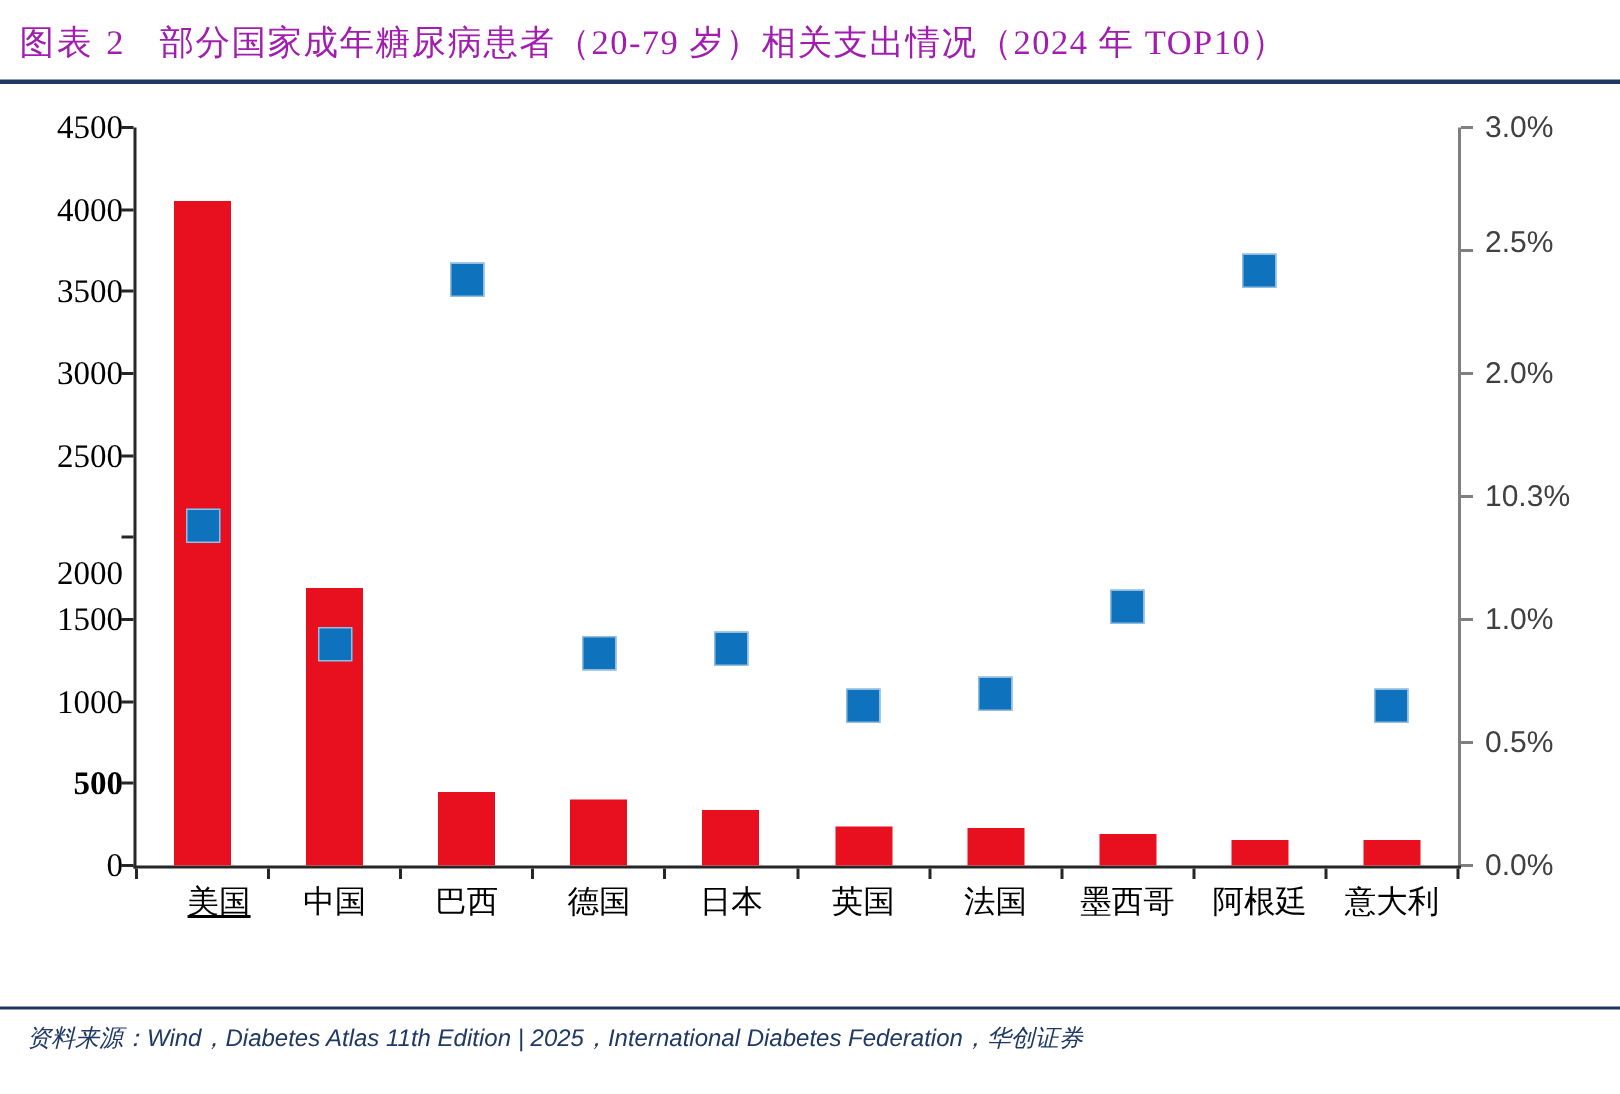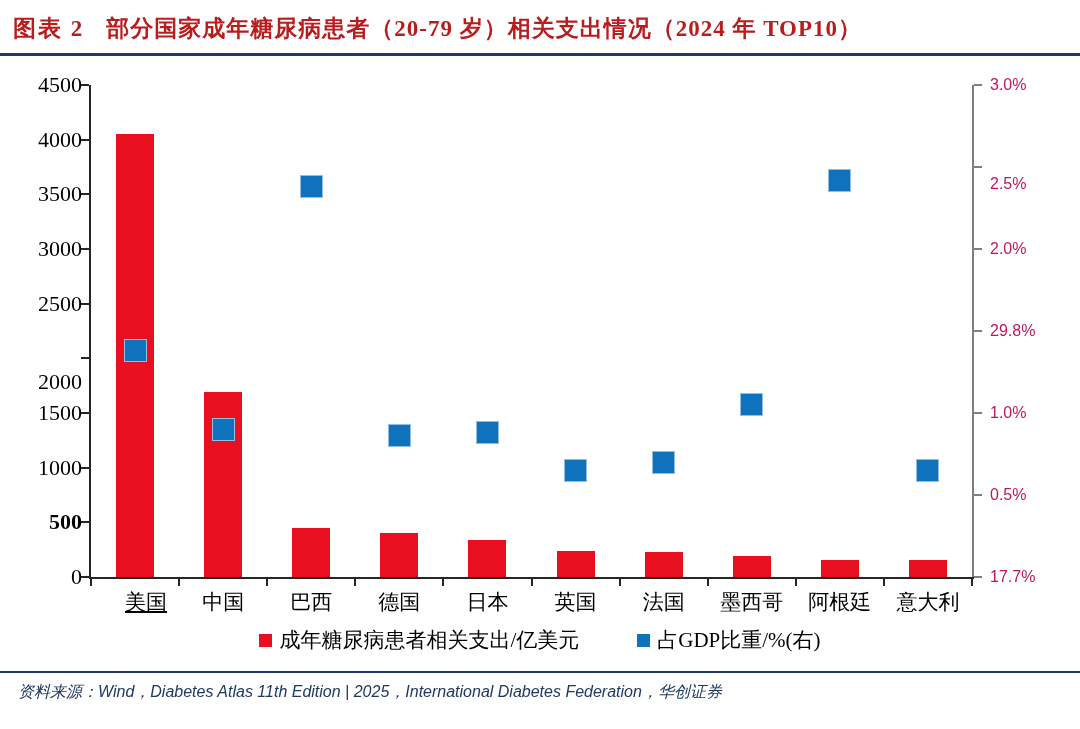--- a/index.html
+++ b/index.html
@@ -1,38 +1,38 @@
 <!DOCTYPE html>
 <html><head>
 <meta charset="utf-8">
 <style>
   html,body{margin:0;padding:0;background:#fff;}
   body{width:1080px;height:729px;font-family:"Liberation Sans",sans-serif;}
   .page{position:relative;width:1080px;height:729px;background:#fff;overflow:hidden;}
 
   .hdr{position:absolute;top:13px;left:13px;right:10px;white-space:nowrap;
-       font-family:"Liberation Serif",serif;font-weight:bold;color:#b91c1c;font-size:23px;}
+       font-family:"Liberation Serif",serif;font-weight:normal;color:#a21caf;font-size:23px;}
   .hdr .flabel{margin-right:22px;letter-spacing:2px;}
   .hdr .ftitle{letter-spacing:1px;}
 
   .rule{position:absolute;left:0;width:1080px;background:#1F3864;}
   .rule-top{top:53px;height:3px;}
   .rule-bottom{top:671px;height:2px;}
 
   #chart{position:absolute;left:0;top:60px;width:1080px;height:560px;}
 
   .axis-line{position:absolute;background:#262626;}
   .axis-line-right{position:absolute;background:#7f7f7f;}
   .tick{position:absolute;background:#262626;}
   .tick-right{position:absolute;background:#7f7f7f;}
 
   .ylab-left{position:absolute;width:80px;text-align:right;color:#000;
              font-family:"Liberation Serif",serif;font-size:22px;line-height:22px;}
-  .ylab-right{position:absolute;width:90px;text-align:left;color:#be185d;
-              font-family:"Liberation Sans",sans-serif;font-size:16px;line-height:24px;font-weight:500;}
+  .ylab-right{position:absolute;width:90px;text-align:left;color:#404040;
+              font-family:"Liberation Sans",sans-serif;font-size:20px;line-height:24px;font-weight:500;}
   .xlab{position:absolute;text-align:center;color:#000;font-size:21px;line-height:22px;
         font-family:"Liberation Sans",sans-serif;}
 
   .bar{position:absolute;}
   .pt{position:absolute;box-sizing:border-box;border:1px solid rgba(255,255,255,0.55);}
 
   #legend{position:absolute;left:0;top:626px;width:1080px;display:flex;
           justify-content:center;align-items:center;gap:58px;}
   .leg-item{display:flex;align-items:center;gap:7px;
             font-family:"Liberation Serif",serif;font-size:21px;color:#000;}
@@ -70,31 +70,31 @@
       <div class="ylab-left" style="left: 2px; top: 232.667px;">2500</div>
       <div class="tick" style="left: 81px; top: 188px; width: 8px; height: 2px;"></div>
       <div class="ylab-left" style="left: 2px; top: 178px;">3000</div>
       <div class="tick" style="left: 81px; top: 133.333px; width: 8px; height: 2px;"></div>
       <div class="ylab-left" style="left: 2px; top: 123.333px;">3500</div>
       <div class="tick" style="left: 81px; top: 78.6667px; width: 8px; height: 2px;"></div>
       <div class="ylab-left" style="left: 2px; top: 68.6667px;">4000</div>
       <div class="tick" style="left: 81px; top: 24px; width: 8px; height: 2px;"></div>
       <div class="ylab-left" style="left: 2px; top: 14px;">4500</div>
       <div class="tick-right" style="left: 974px; top: 516px; width: 8px; height: 2px;"></div>
-      <div class="ylab-right" style="left: 990px; top: 505px;">17.7%</div>
+      <div class="ylab-right" style="left: 990px; top: 505px;">0.0%</div>
       <div class="tick-right" style="left: 974px; top: 434px; width: 8px; height: 2px;"></div>
       <div class="ylab-right" style="left: 990px; top: 423px;">0.5%</div>
       <div class="tick-right" style="left: 974px; top: 352px; width: 8px; height: 2px;"></div>
       <div class="ylab-right" style="left: 990px; top: 341px;">1.0%</div>
       <div class="tick-right" style="left: 974px; top: 270px; width: 8px; height: 2px;"></div>
-      <div class="ylab-right" style="left: 990px; top: 259px;">29.8%</div>
+      <div class="ylab-right" style="left: 990px; top: 259px;">10.3%</div>
       <div class="tick-right" style="left: 974px; top: 188px; width: 8px; height: 2px;"></div>
       <div class="ylab-right" style="left: 990px; top: 177px;">2.0%</div>
       <div class="tick-right" style="left: 974px; top: 106px; width: 8px; height: 2px;"></div>
-      <div class="ylab-right" style="left: 990px; top: 112px;">2.5%</div>
+      <div class="ylab-right" style="left: 990px; top: 90px;">2.5%</div>
       <div class="tick-right" style="left: 974px; top: 24px; width: 8px; height: 2px;"></div>
       <div class="ylab-right" style="left: 990px; top: 13px;">3.0%</div>
       <div class="tick" style="left: 90px; top: 519px; width: 2px; height: 7px;"></div>
       <div class="tick" style="left: 178.1px; top: 519px; width: 2px; height: 7px;"></div>
       <div class="tick" style="left: 266.2px; top: 519px; width: 2px; height: 7px;"></div>
       <div class="tick" style="left: 354.3px; top: 519px; width: 2px; height: 7px;"></div>
       <div class="tick" style="left: 442.4px; top: 519px; width: 2px; height: 7px;"></div>
       <div class="tick" style="left: 530.5px; top: 519px; width: 2px; height: 7px;"></div>
       <div class="tick" style="left: 618.6px; top: 519px; width: 2px; height: 7px;"></div>
       <div class="tick" style="left: 706.7px; top: 519px; width: 2px; height: 7px;"></div>
@@ -126,28 +126,18 @@
       <div class="pt" style="left: 299.75px; top: 115.18px; width: 23px; height: 23px; background: rgb(15, 114, 189);"></div>
       <div class="pt" style="left: 387.85px; top: 364.46px; width: 23px; height: 23px; background: rgb(15, 114, 189);"></div>
       <div class="pt" style="left: 475.95px; top: 361.18px; width: 23px; height: 23px; background: rgb(15, 114, 189);"></div>
       <div class="pt" style="left: 564.05px; top: 398.9px; width: 23px; height: 23px; background: rgb(15, 114, 189);"></div>
       <div class="pt" style="left: 652.15px; top: 390.7px; width: 23px; height: 23px; background: rgb(15, 114, 189);"></div>
       <div class="pt" style="left: 740.25px; top: 333.3px; width: 23px; height: 23px; background: rgb(15, 114, 189);"></div>
       <div class="pt" style="left: 828.35px; top: 108.62px; width: 23px; height: 23px; background: rgb(15, 114, 189);"></div>
       <div class="pt" style="left: 916.45px; top: 398.9px; width: 23px; height: 23px; background: rgb(15, 114, 189);"></div>
     </div>
 
-  <div id="legend">
-      <div class="leg-item">
-        <span class="leg-marker" style="background: rgb(232, 16, 30);"></span>
-        <span>成年糖尿病患者相关支出/亿美元</span>
-      </div>
-      <div class="leg-item">
-        <span class="leg-marker" style="background: rgb(15, 114, 189);"></span>
-        <span>占GDP比重/%(右)</span>
-      </div>
-    </div>
 
   <div class="rule rule-bottom"></div>
 
   <div class="source">资料来源：Wind，Diabetes Atlas 11th Edition | 2025，International Diabetes Federation，华创证券</div>
 
 </div>
 
 </body></html>

